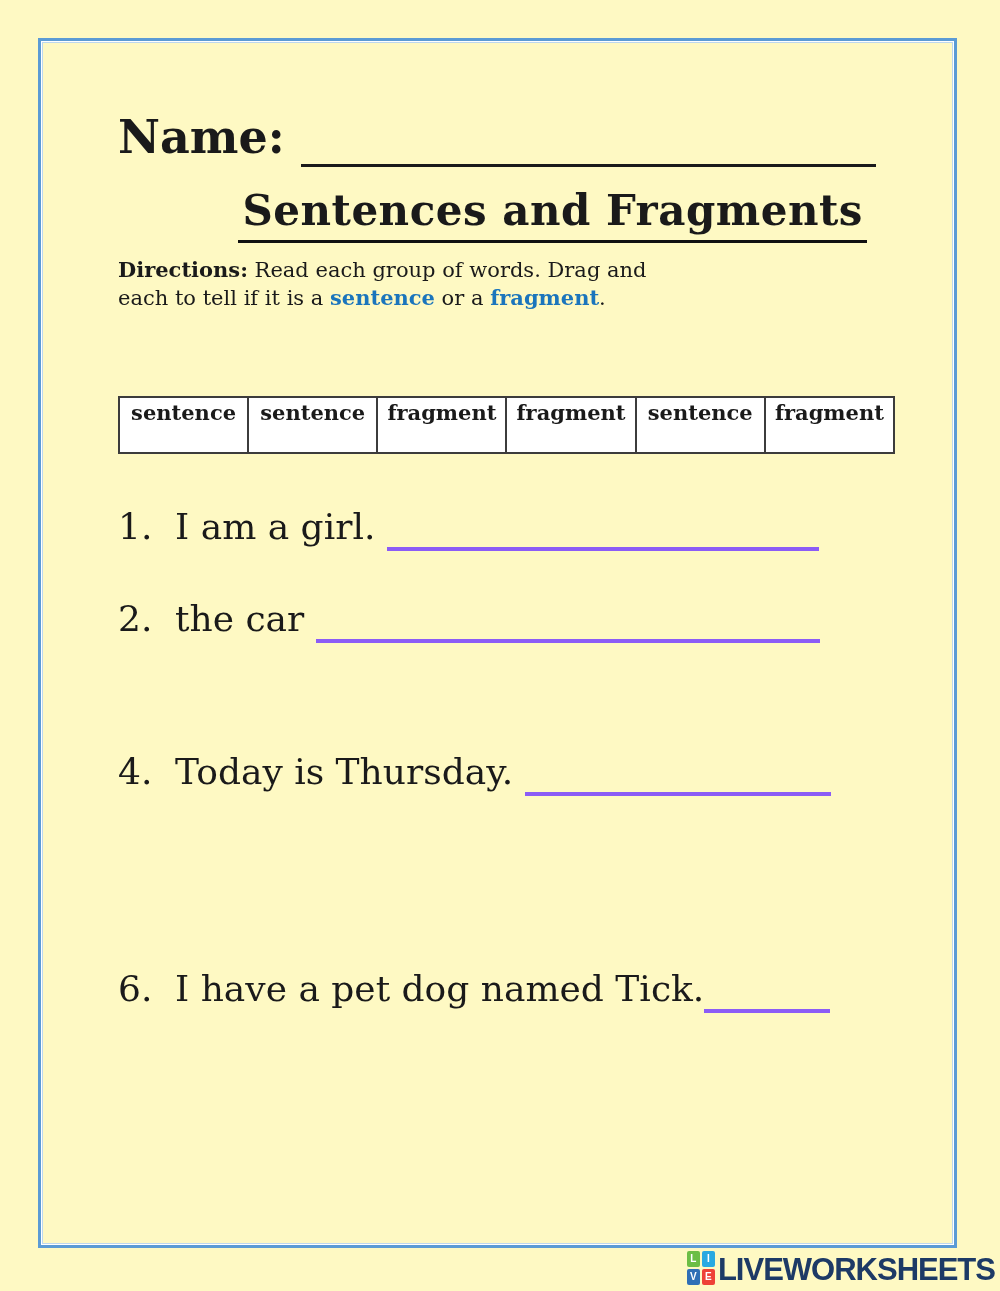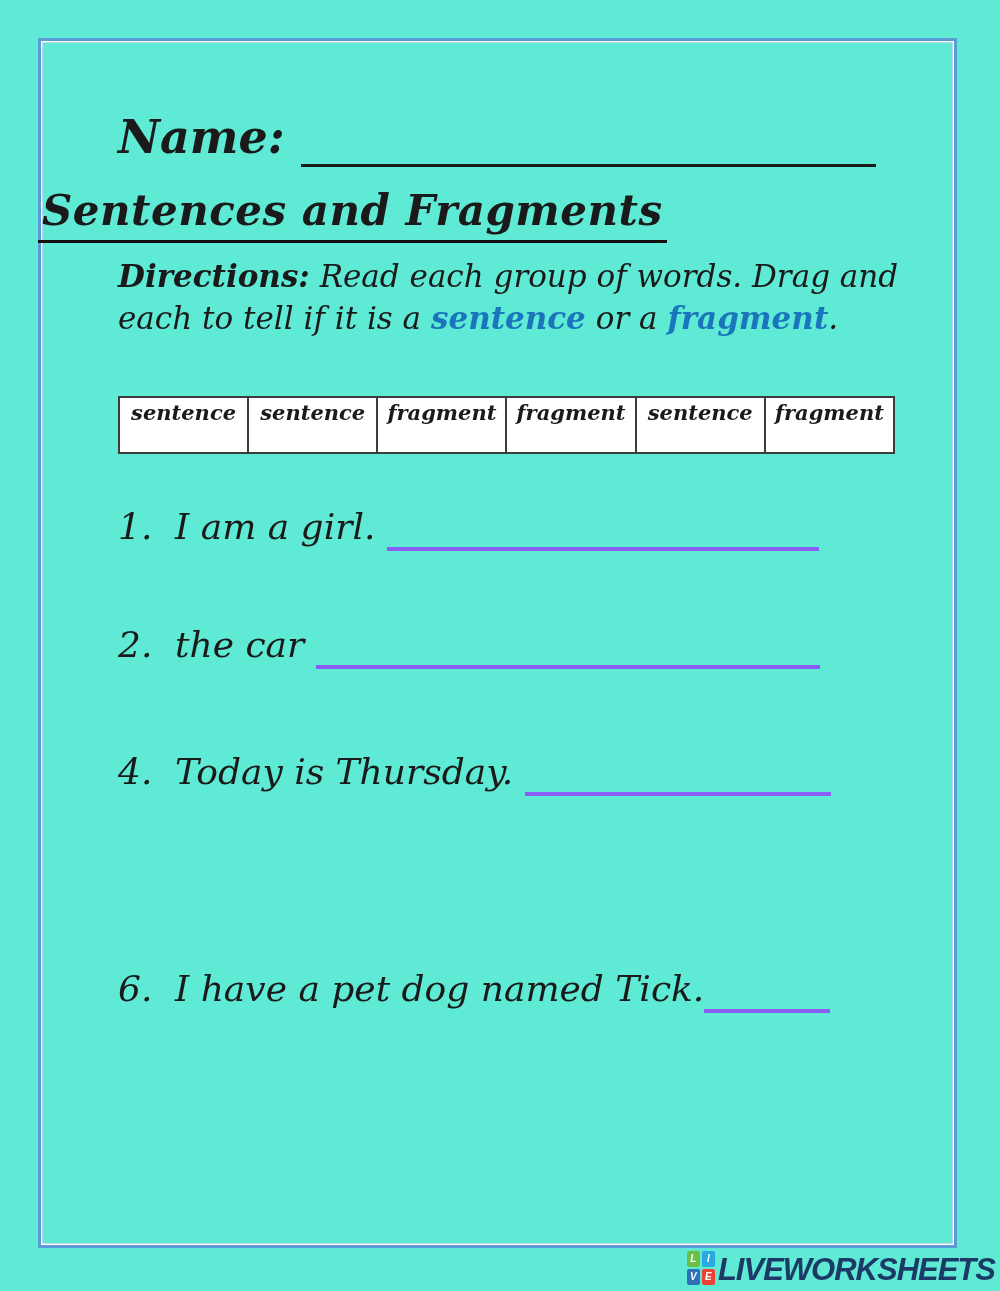--- a/index.html
+++ b/index.html
@@ -1,24 +1,23 @@
 <!DOCTYPE html>
 <html><head>
 <meta charset="utf-8">
 <style>
   html, body { margin: 0; padding: 0; background: #ffffff; }
   .page {
     position: relative;
     width: 1000px;
     height: 1291px;
-    background: #5eead4;
+    background: #fef9c3;
     font-family: "DejaVu Serif", serif;
     color: #1a1a1a;
     overflow: hidden;
-    font-style: italic;
   }
   .frame {
     position: absolute;
     left: 38px; top: 38px;
     width: 919px; height: 1210px;
     box-sizing: border-box;
     border: 3px solid #5b9bd5;
     box-shadow: inset 0 0 0 1px #ffffff, inset 0 0 0 2px #bdd7ee;
   }
   .name-row {
@@ -31,36 +30,36 @@
   .name-blank {
     font-weight: normal;
     color: transparent;
     border-bottom: 3px solid #1a1a1a;
     white-space: pre;
   }
   .title-row {
     position: absolute;
     left: 38px; top: 186px;
     width: 829px;
-    text-align: left;
+    text-align: right;
   }
   .title {
     display: inline-block;
     font-size: 42px;
     font-weight: bold;
     letter-spacing: 0.5px;
     border-bottom: 3px solid #111;
     padding: 0 4px 5px 4px;
     margin: 0;
   }
   .directions {
     position: absolute;
     left: 118px; top: 256px;
     width: 760px;
-    font-size: 31px;
+    font-size: 21px;
     line-height: 1.35;
   }
   .directions .line { display: block; }
   .directions span { white-space: pre; }
   .dir-label { font-weight: bold; }
   .blue-word { font-weight: bold; color: #1b75bc; }
   .word-bank {
     position: absolute;
     left: 118px; top: 396px;
     width: 777px;
@@ -84,21 +83,21 @@
     white-space: pre;
     line-height: 1.2;
   }
   .item .num { display: inline-block; min-width: 57px; }
   .item .blank {
     color: transparent;
     border-bottom: 4px solid #8b5cf6;
     white-space: pre;
   }
   .i1 { top: 505px; }
-  .i2 { top: 623px; }
+  .i2 { top: 597px; }
   .i3 { top: 690px; }
   .i4 { top: 750px; }
   .i5 { top: 875px; }
   .i6 { top: 967px; }
   .logo {
     position: absolute;
     right: 5px; bottom: 3px;
     display: flex;
     align-items: flex-end;
   }

